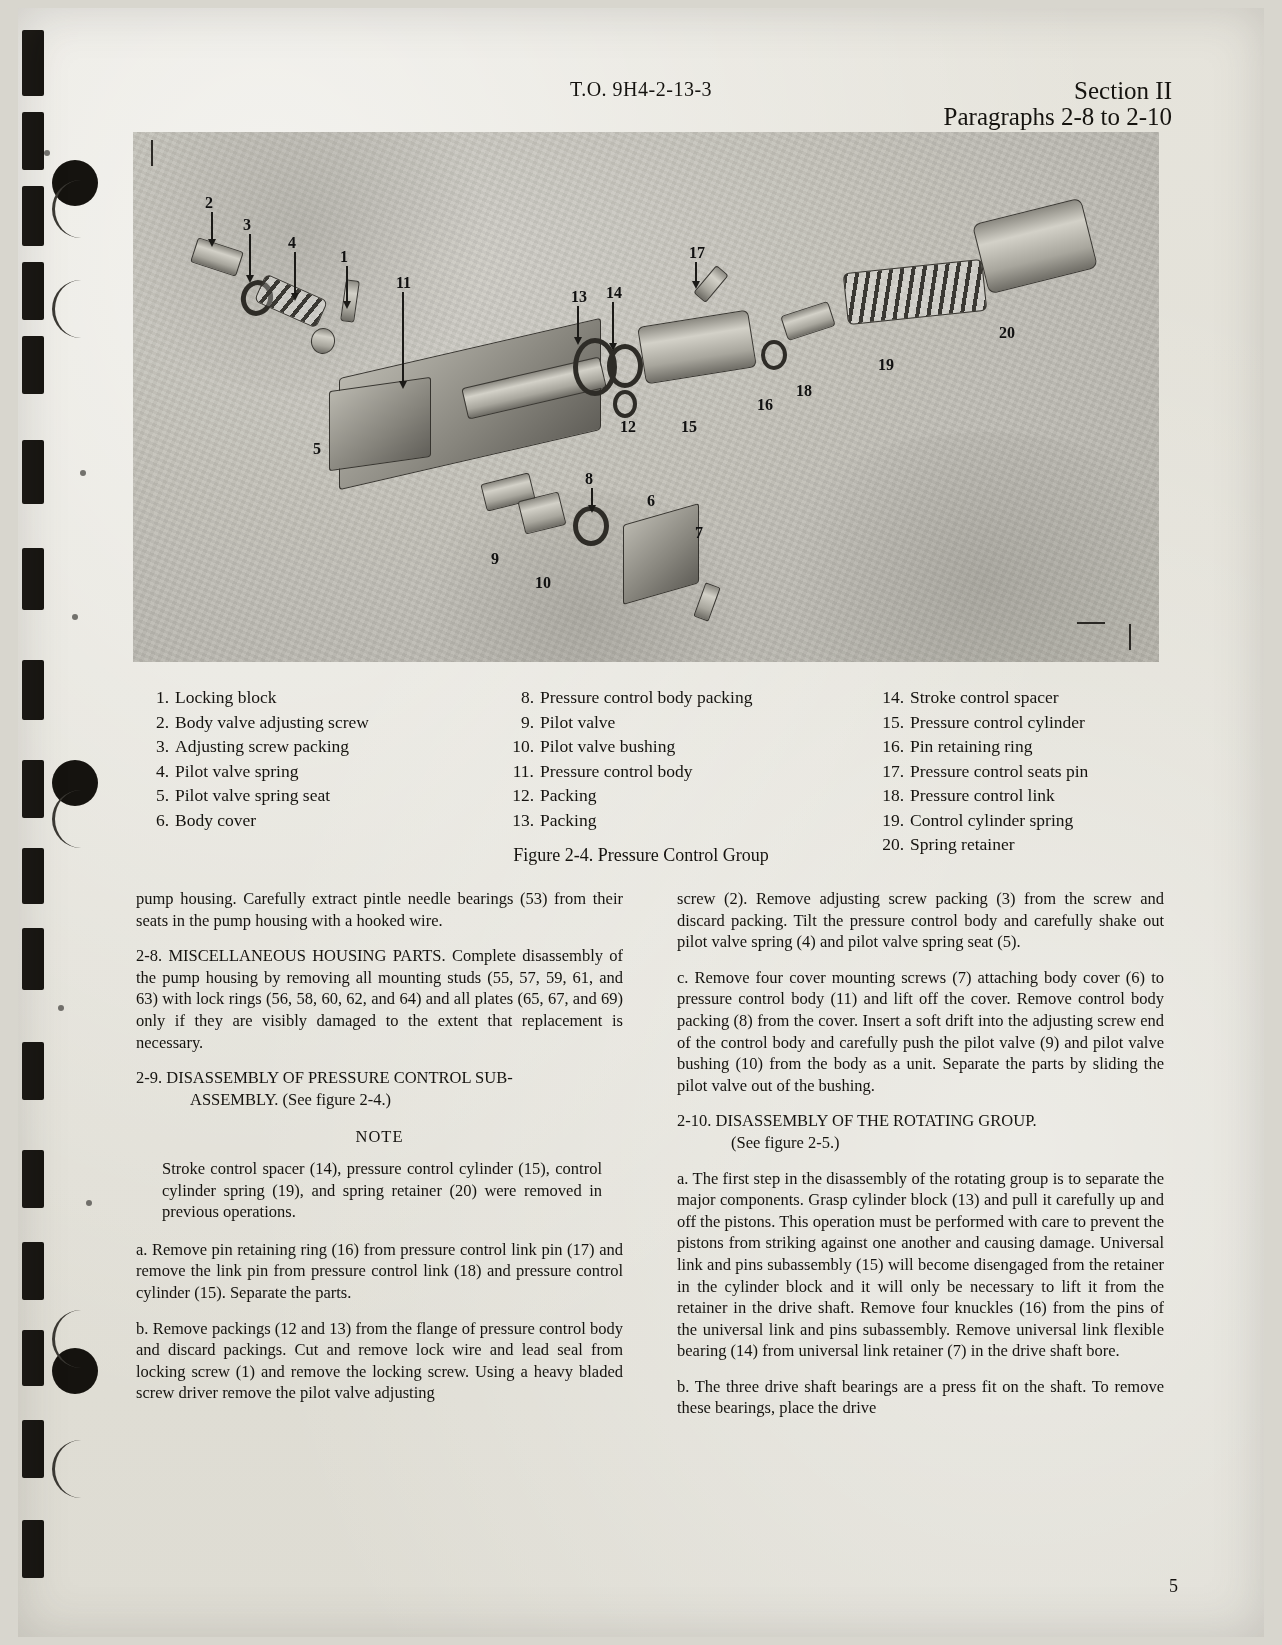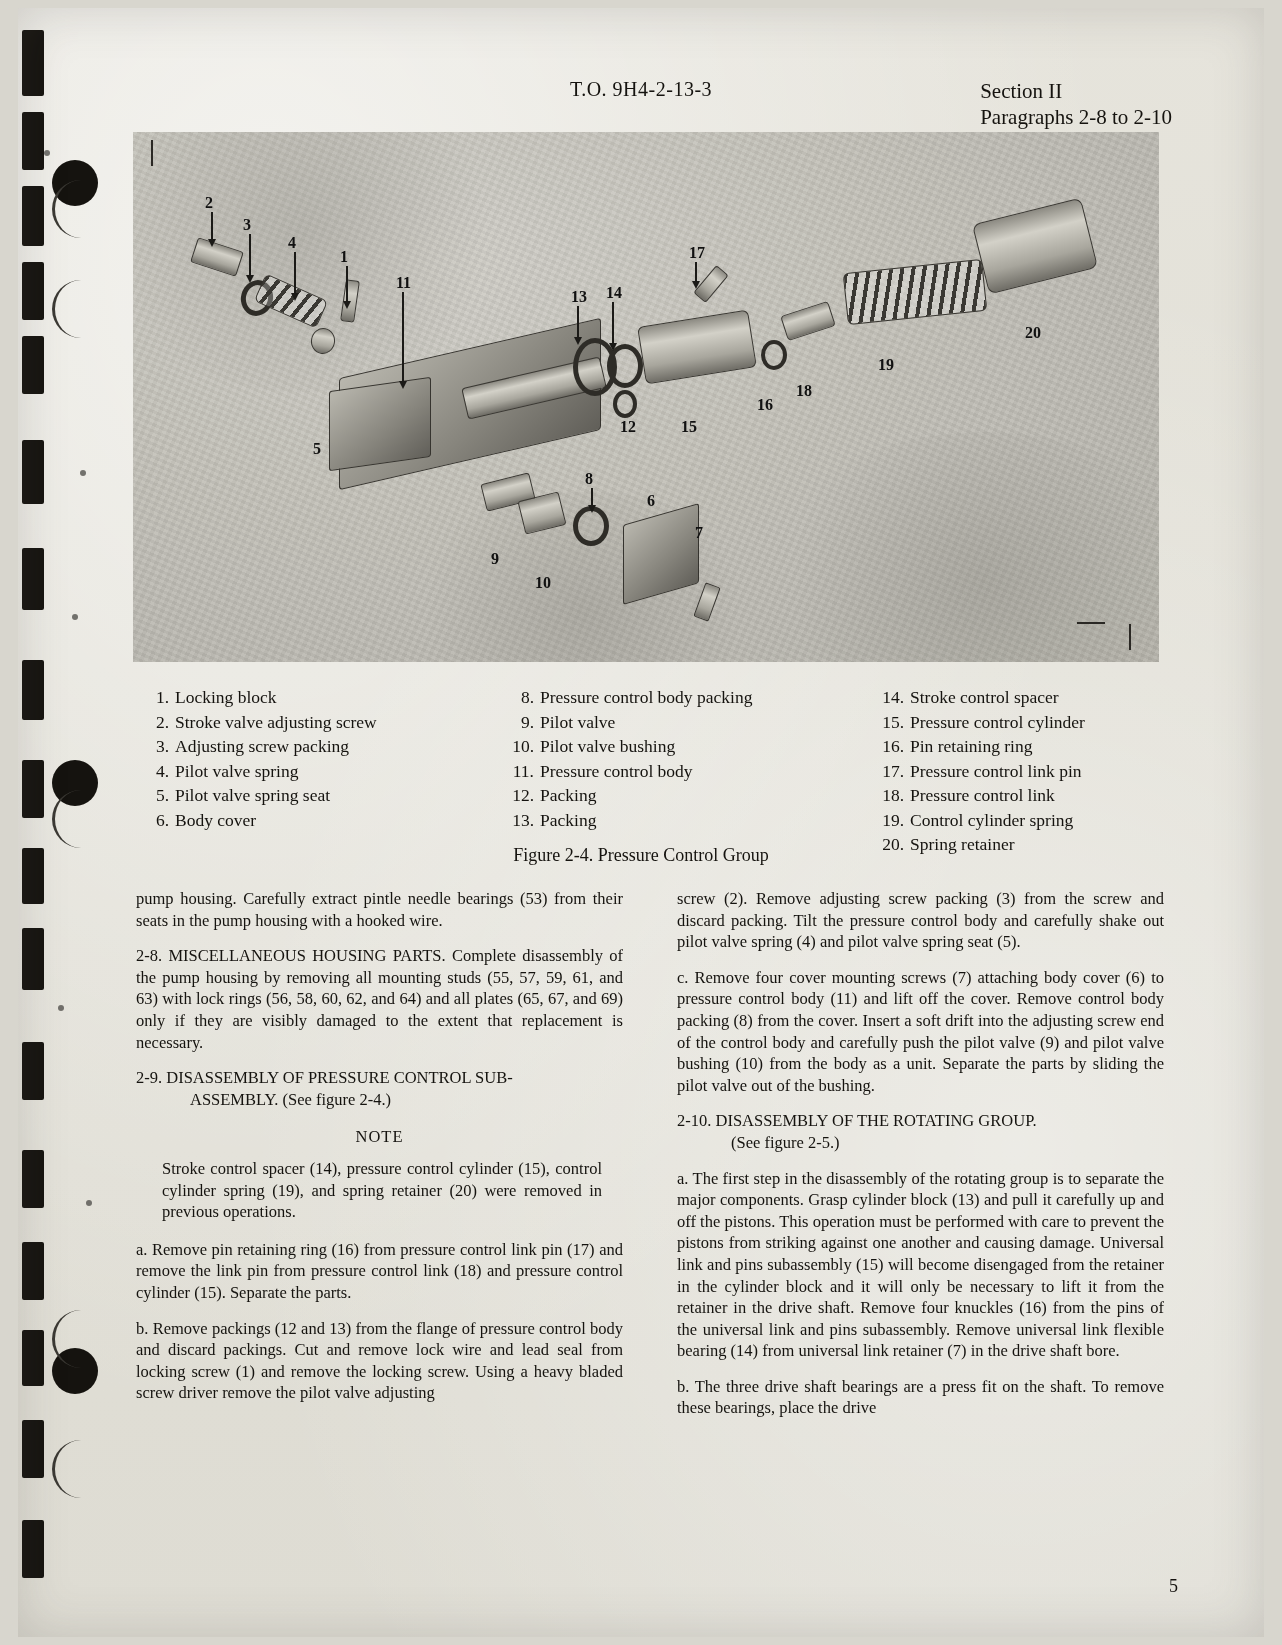--- a/index.html
+++ b/index.html
@@ -76,21 +76,22 @@
   .hdr .doc-no {
     position: absolute;
     left: 0; width: 1282px;
     text-align: center;
     font-size: 20px;
     letter-spacing: .5px;
   }
   .hdr .sec {
     position: absolute;
     right: 110px; top: 0;
-    font-size: 21px;
+    text-align: right;
+    font-size: 25px;
     line-height: 26px;
   }
 
   
   .figure {
     position: absolute;
     left: 133px; top: 132px;
     width: 1026px; height: 530px;
     background:
       radial-gradient(ellipse at 30% 25%, #cfcdc6 0%, #c2c0b8 45%, #b4b2aa 100%);
@@ -323,53 +324,53 @@
     <div class="arrow" style="left:479px; top:170px; width:2px; height:42px;"></div>
 
     <div class="fig-num" style="left:556px; top:112px;">17</div>
     <div class="arrow" style="left:562px; top:130px; width:2px; height:20px;"></div>
 
     <div class="fig-num" style="left:487px; top:286px;">12</div>
     <div class="fig-num" style="left:548px; top:286px;">15</div>
     <div class="fig-num" style="left:624px; top:264px;">16</div>
     <div class="fig-num" style="left:663px; top:250px;">18</div>
     <div class="fig-num" style="left:745px; top:224px;">19</div>
-    <div class="fig-num" style="left:892px; top:192px;">20</div>
+    <div class="fig-num" style="left:866px; top:192px;">20</div>
 
     <div class="fig-num" style="left:180px; top:308px;">5</div>
     <div class="fig-num" style="left:358px; top:418px;">9</div>
     <div class="fig-num" style="left:402px; top:442px;">10</div>
     <div class="fig-num" style="left:452px; top:338px;">8</div>
     <div class="arrow" style="left:458px; top:356px; width:2px; height:18px;"></div>
     <div class="fig-num" style="left:514px; top:360px;">6</div>
     <div class="fig-num" style="left:562px; top:392px;">7</div>
   </div>
 
   <div class="parts">
     <div class="col c1">
       <div class="item"><span class="num">1.</span><span>Locking block</span></div>
-      <div class="item"><span class="num">2.</span><span>Stroke valve adjusting screw</span></div>
+      <div class="item"><span class="num">2.</span><span>Body valve adjusting screw</span></div>
       <div class="item"><span class="num">3.</span><span>Adjusting screw packing</span></div>
       <div class="item"><span class="num">4.</span><span>Pilot valve spring</span></div>
       <div class="item"><span class="num">5.</span><span>Pilot valve spring seat</span></div>
       <div class="item"><span class="num">6.</span><span>Body cover</span></div>
     </div>
     <div class="col c2">
       <div class="item"><span class="num">8.</span><span>Pressure control body packing</span></div>
       <div class="item"><span class="num">9.</span><span>Pilot valve</span></div>
       <div class="item"><span class="num">10.</span><span>Pilot valve bushing</span></div>
       <div class="item"><span class="num">11.</span><span>Pressure control body</span></div>
       <div class="item"><span class="num">12.</span><span>Packing</span></div>
       <div class="item"><span class="num">13.</span><span>Packing</span></div>
     </div>
     <div class="col c3">
       <div class="item"><span class="num">14.</span><span>Stroke control spacer</span></div>
       <div class="item"><span class="num">15.</span><span>Pressure control cylinder</span></div>
       <div class="item"><span class="num">16.</span><span>Pin retaining ring</span></div>
-      <div class="item"><span class="num">17.</span><span>Pressure control link pin</span></div>
+      <div class="item"><span class="num">17.</span><span>Pressure control seats pin</span></div>
       <div class="item"><span class="num">18.</span><span>Pressure control link</span></div>
       <div class="item"><span class="num">19.</span><span>Control cylinder spring</span></div>
       <div class="item"><span class="num">20.</span><span>Spring retainer</span></div>
     </div>
   </div>
 
   <div class="fig-caption">Figure 2-4.  Pressure Control Group</div>
 
   <div class="body">
     <div class="col left">

